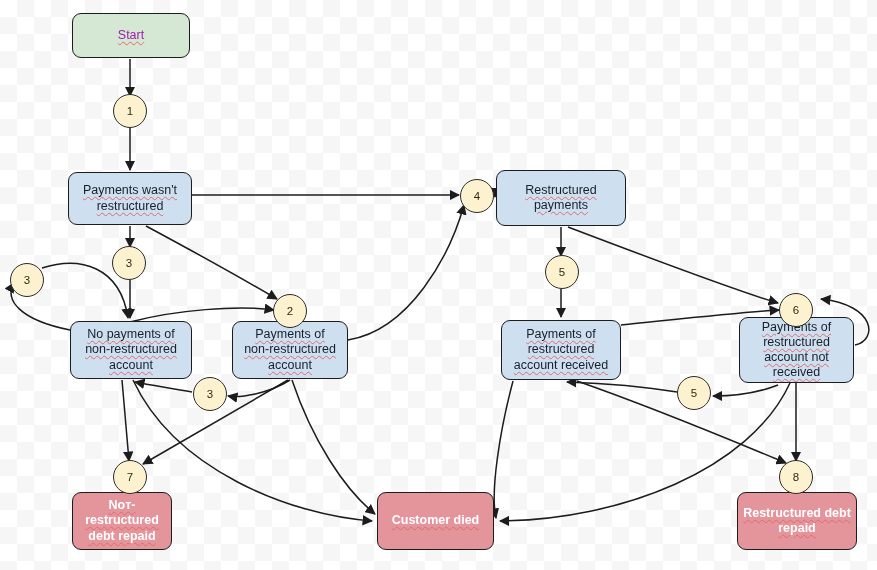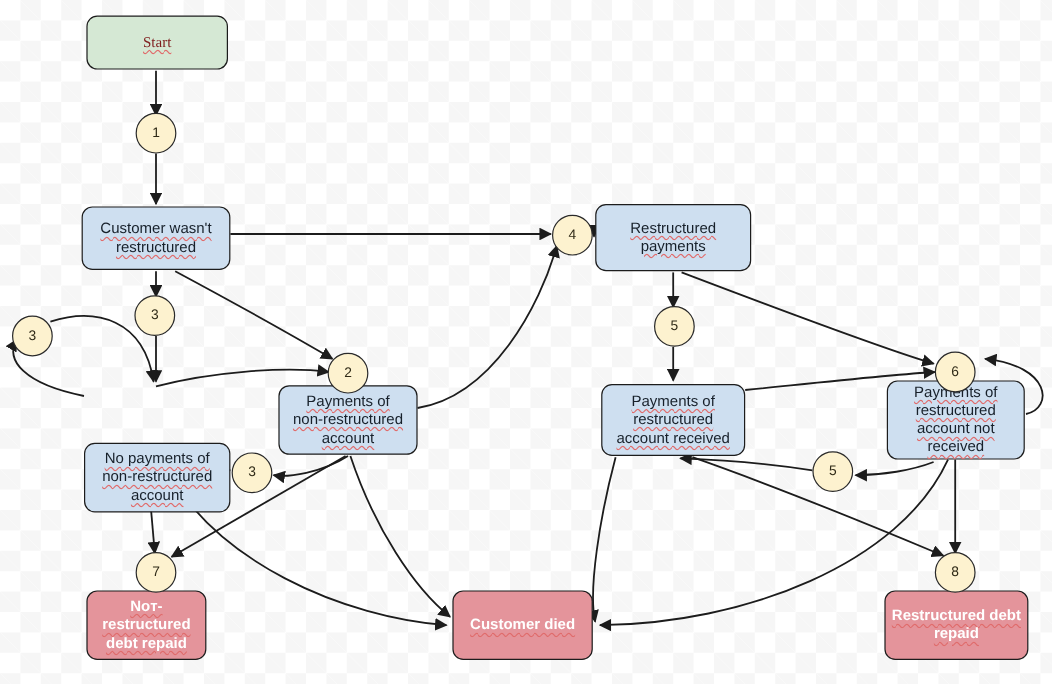--- a/index.html
+++ b/index.html
@@ -39,23 +39,22 @@
     text-align: center;
     line-height: 1.22;
     z-index: 3;
   }
   .node-label {
     display: block;
     white-space: pre-line;
   }
   .node.start {
     background: #d5e8d4;
-    color: #7f1d1d;
+    color: #a21caf;
     font-size: 12.5px;
-    font-family: Liberation Serif, serif;
   }
   .node.state {
     background: #cedff0;
     color: #17202a;
     font-size: 12.5px;
   }
   .node.terminal {
     background: #e4949b;
     color: #ffffff;
     font-weight: bold;
@@ -149,29 +148,29 @@
       <path d="M 790,383 C 750,470 620,520 500,521"></path>
 
     </g>
   </svg>
 
   <div class="node start" id="n-start" style="left: 72px; top: 13px; width: 118px; height: 45px;">
     <span class="node-label spell">Start</span>
   </div>
 
   <div class="node state" id="n-nonrestr" style="left: 68px; top: 172px; width: 124px; height: 53px;">
-    <span class="node-label spell">Customer wasn't
+    <span class="node-label spell">Payments wasn't
 restructured</span>
   </div>
 
   <div class="node state" id="n-restr" style="left: 496px; top: 170px; width: 130px; height: 56px;">
     <span class="node-label spell">Restructured payments</span>
   </div>
 
-  <div class="node state" id="n-nopay_nr" style="left: 70px; top: 321px; width: 122px; height: 58px; margin-top: 48px;">
+  <div class="node state" id="n-nopay_nr" style="left: 70px; top: 321px; width: 122px; height: 58px;">
     <span class="node-label spell">No payments of
 non-restructured
 account</span>
   </div>
 
   <div class="node state" id="n-pay_nr" style="left: 232px; top: 321px; width: 116px; height: 58px;">
     <span class="node-label spell">Payments of
 non-restructured
 account</span>
   </div>

